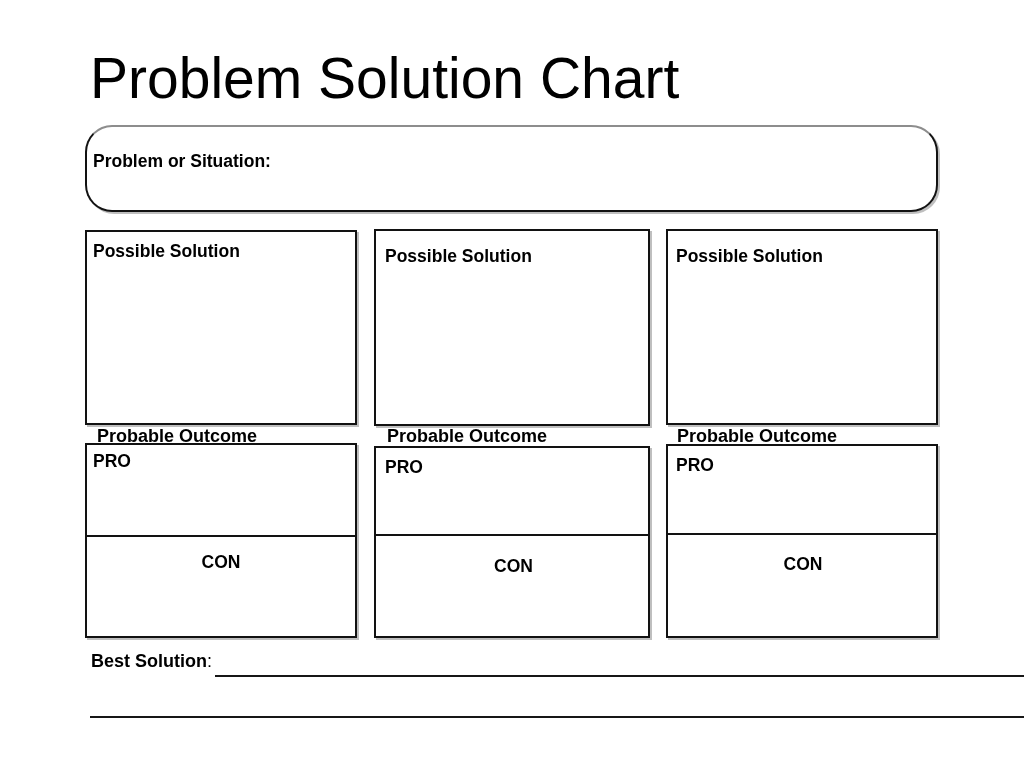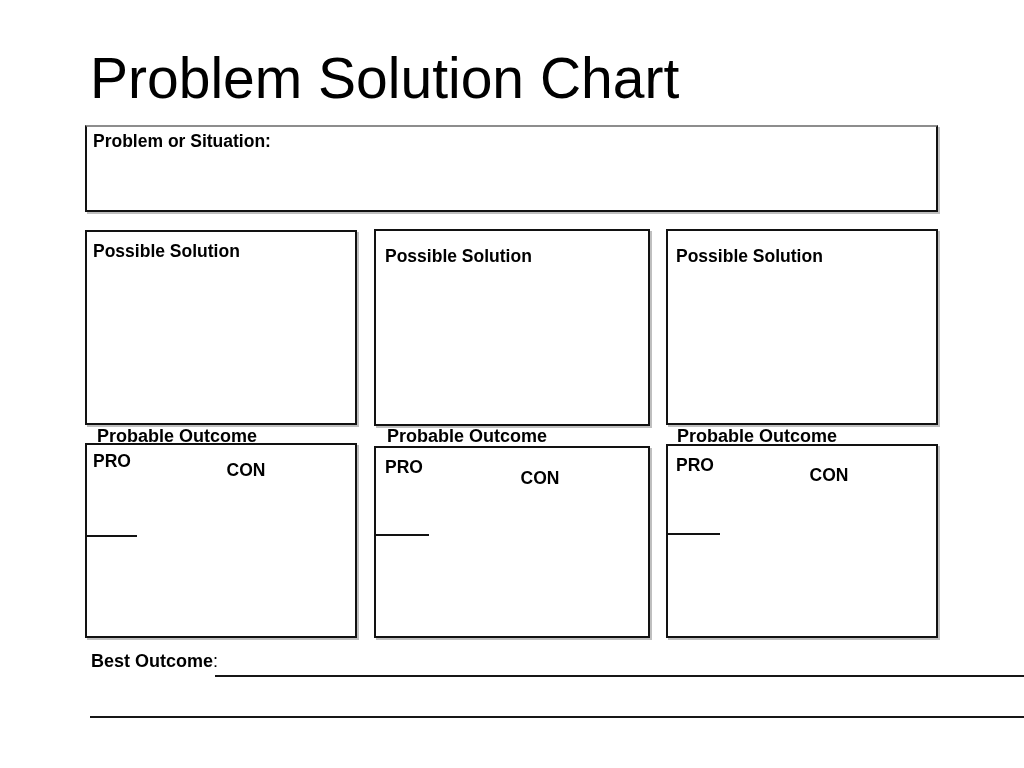--- a/index.html
+++ b/index.html
@@ -30,38 +30,38 @@
     background: #ffffff;
     border: 2px solid #121212;
     box-shadow: 2px 2px 0 rgba(128,128,128,0.5);
   }
   .box-label {
     display: block;
     font-weight: 700;
     font-size: 17.5px;
     line-height: 1.2;
   }
-  .problem-box { left: 85px; top: 125px; width: 853px; height: 87px; padding: 4px 6px; border-top-color: #8d8d8d; }
+  .problem-box { left: 85px; top: 125px; width: 853px; height: 87px; padding: 24px 6px; border-top-color: #8d8d8d; border-radius: 27px; }
 
   .sol1 { left: 85px;  top: 230px; width: 272px; height: 195px; padding: 9px 6px; }
   .sol2 { left: 374px; top: 229px; width: 276px; height: 197px; padding: 15px 9px; }
   .sol3 { left: 666px; top: 229px; width: 272px; height: 196px; padding: 15px 8px; }
 
   .outcome {
     position: absolute;
     font-weight: 700;
     font-size: 18px;
     line-height: 1;
     white-space: nowrap;
   }
   .out1 { left: 97px;  top: 427px; }
   .out2 { left: 387px; top: 427px; }
   .out3 { left: 677px; top: 427px; }
 
-  .procon-box { display: flex; flex-direction: row; padding: 0; }
+  .procon-box { display: flex; flex-direction: column; padding: 0; }
   .pc1 { left: 85px;  top: 443px; width: 272px; height: 195px; }
   .pc2 { left: 374px; top: 446px; width: 276px; height: 192px; }
   .pc3 { left: 666px; top: 444px; width: 272px; height: 194px; }
 
   .pro-section { box-sizing: border-box; border-bottom: 2px solid #121212; padding: 6px; }
   .con-section { box-sizing: border-box; flex: 1; padding: 6px; text-align: center; }
   .pc1 .pro-section { height: 92px; padding-top: 6px;  padding-left: 6px; }
   .pc2 .pro-section { height: 88px; padding-top: 9px;  padding-left: 9px; }
   .pc3 .pro-section { height: 89px; padding-top: 9px;  padding-left: 8px; }
   .pc1 .con-section { padding-top: 15px; padding-left: 6px; }
@@ -127,18 +127,18 @@
   <div class="box procon-box pc3">
     <div class="pro-section">
       <span class="box-label">PRO</span>
     </div>
     <div class="con-section">
       <span class="box-label">CON</span>
     </div>
   </div>
 
   <div class="bs-row">
-    <span class="bs-label">Best Outcome</span><span class="bs-colon">:</span>
+    <span class="bs-label">Best Solution</span><span class="bs-colon">:</span>
   </div>
   <div class="line line1"></div>
   <div class="line line2"></div>
 
 </div>
 
 </body></html>

